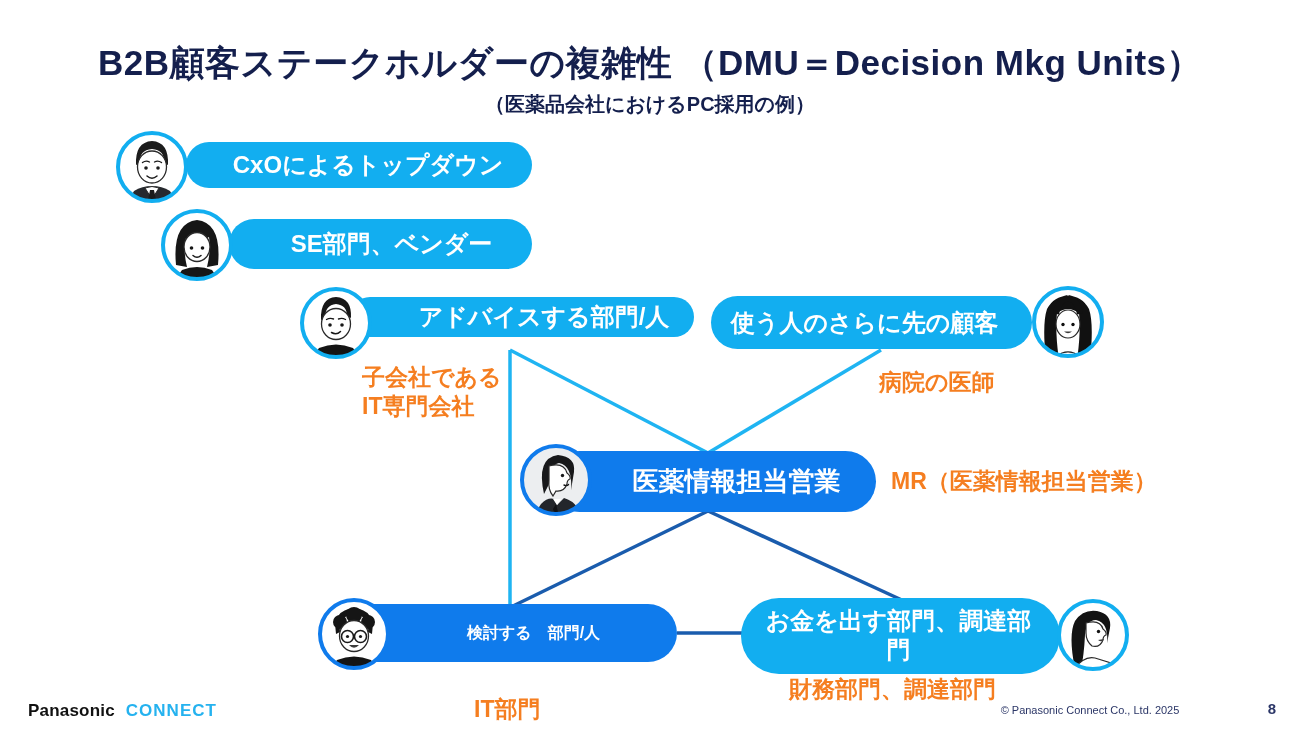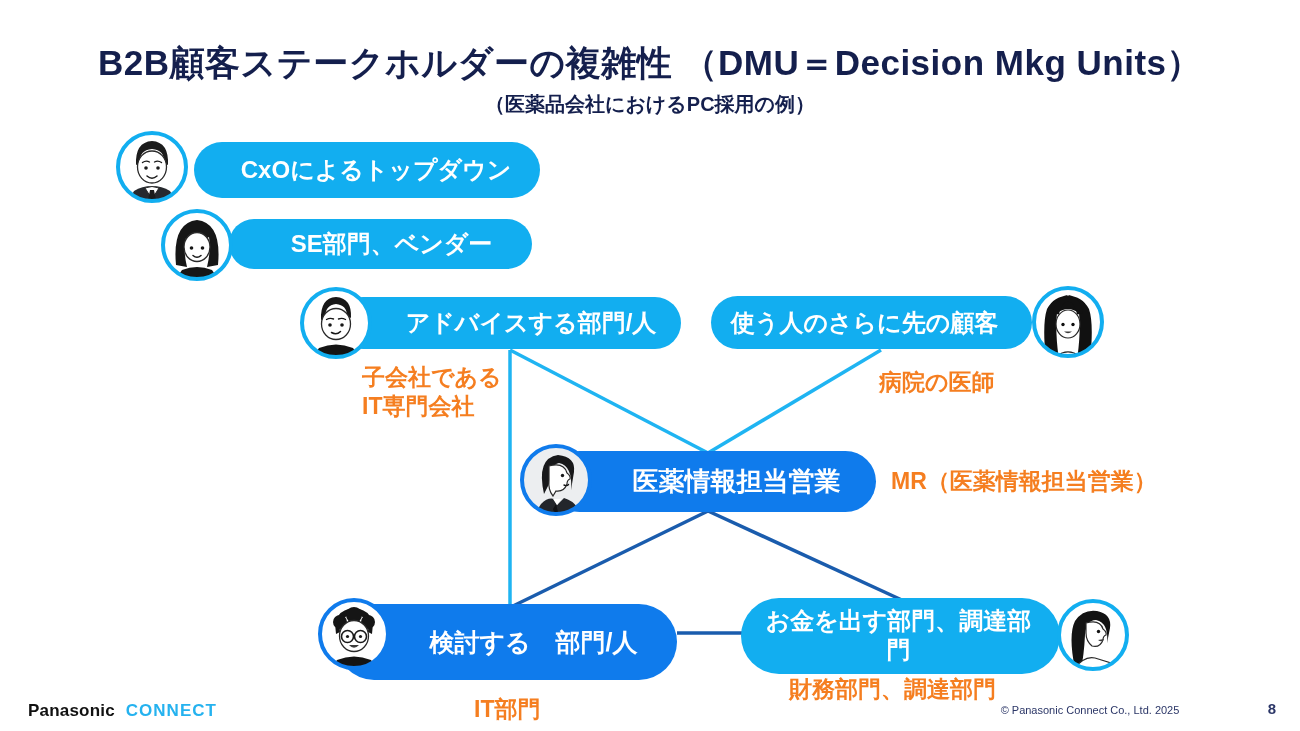--- a/index.html
+++ b/index.html
@@ -15,26 +15,26 @@
     position:absolute;left:0;right:0;top:91px;text-align:center;
     font-size:20px;font-weight:700;color:#141F4D;
   }
   .connectors{position:absolute;left:0;top:0;width:1300px;height:731px;z-index:1;}
   .pill{
     position:absolute;z-index:2;border-radius:999px;display:flex;align-items:center;justify-content:center;
     color:#fff;font-weight:700;box-sizing:border-box;text-align:center;
   }
   .pill.cyan{background:#12AEF0;}
   .pill.blue{background:#0F7BEC;}
-  .pill-cxo     {left:194px;top:142px;width:346px;height:56px;font-size:24px;padding-left:18px;}
+  .pill-cxo     {left:186px;top:142px;width:346px;height:46px;font-size:24px;padding-left:18px;}
   .pill-se      {left:229px;top:219px;width:303px;height:50px;font-size:24px;padding-left:22px;}
-  .pill-advise  {left:337px;top:297px;width:344px;height:52px;font-size:24px;padding-left:44px;}
+  .pill-advise  {left:350px;top:297px;width:344px;height:40px;font-size:24px;padding-left:44px;}
   .pill-beyond  {left:711px;top:296px;width:321px;height:53px;font-size:24px;padding-right:14px;}
   .pill-enduser {left:549px;top:451px;width:327px;height:61px;font-size:26px;padding-left:48px;}
-  .pill-consider{left:336px;top:604px;width:341px;height:76px;font-size:25px;padding-left:54px;}
+  .pill-consider{left:336px;top:604px;width:341px;height:58px;font-size:16px;padding-left:54px;}
   .pill-budget  {left:741px;top:598px;width:319px;height:76px;font-size:24px;line-height:1.2;padding:0 22px 0 18px;}
   .avatar{position:absolute;z-index:3;width:76px;height:76px;}
   .avatar svg{display:block;width:76px;height:76px;}
   .av-cxo     {left:114px;top:129px;}
   .av-se      {left:159px;top:207px;}
   .av-advise  {left:298px;top:285px;}
   .av-beyond  {left:1030px;top:284px;}
   .av-enduser {left:518px;top:442px;}
   .av-consider{left:316px;top:596px;}
   .av-budget  {left:1055px;top:597px;}

